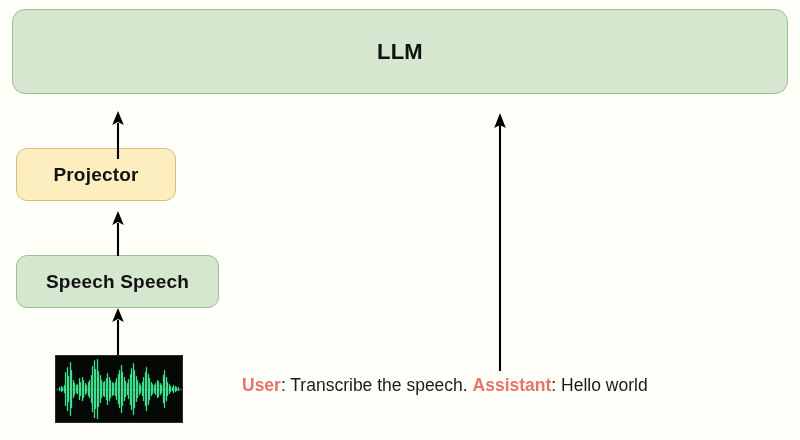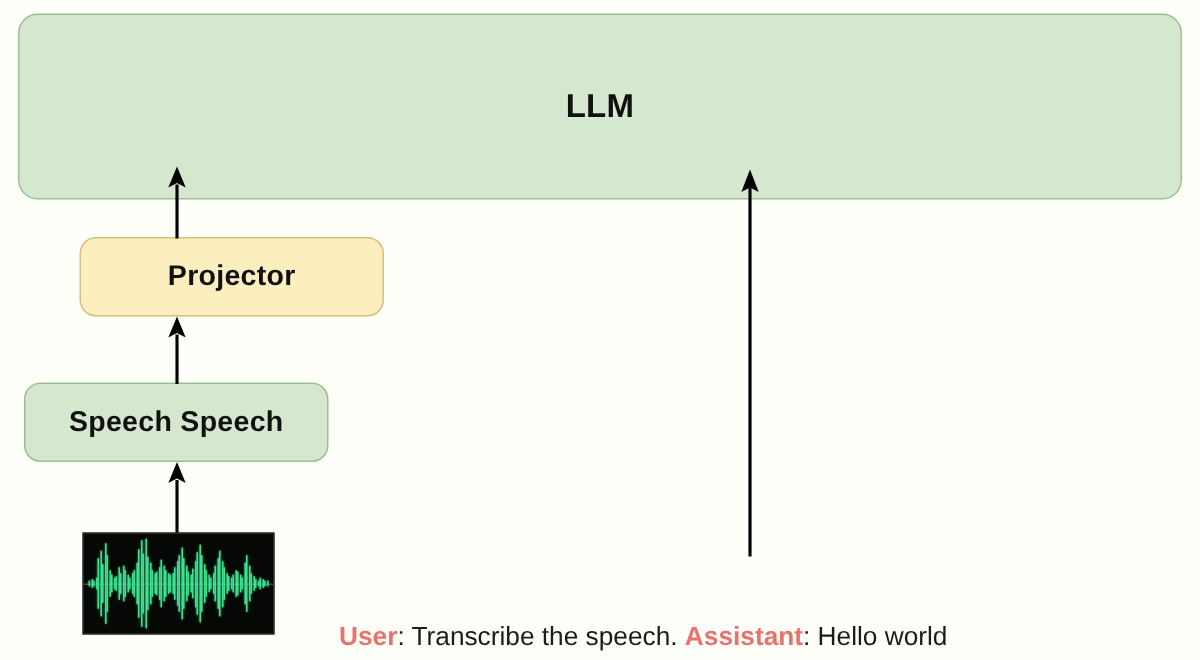--- a/index.html
+++ b/index.html
@@ -33,31 +33,30 @@
   }
   .node.yellow {
     background: #fdeebf;
     border-color: #d6bf7a;
   }
 
   #llm-box {
     left: 12px;
     top: 9px;
     width: 776px;
-    height: 124px;
+    height: 85px;
     font-size: 22px;
     border-radius: 13px;
   }
   #projector-box {
     left: 16px;
-    top: 158px;
-    width: 203px;
+    top: 148px;
+    width: 160px;
     height: 53px;
     font-size: 19px;
-    margin-left: 37px;
   }
   #encoder-box {
     left: 16px;
     top: 255px;
     width: 203px;
     height: 53px;
     font-size: 19px;
   }
 
   
@@ -101,27 +100,26 @@
   #waveform .bar {
     width: 1px;
     background: #3ee08f;
     border-radius: 0.5px;
     box-shadow: 0 0 1.5px rgba(62,224,143,0.9);
   }
 
   
   #prompt-line {
     position: absolute;
-    left: 226px;
+    left: 242px;
     top: 375px;
     font-size: 17.5px;
     color: #1b1b1b;
     white-space: nowrap;
     line-height: 1.2;
-    margin-top: 39px;
   }
   #prompt-line .role {
     color: #e8736d;
     font-weight: bold;
   }
   #prompt-line .plain {
     color: #1b1b1b;
   }
 </style>
 </head>

